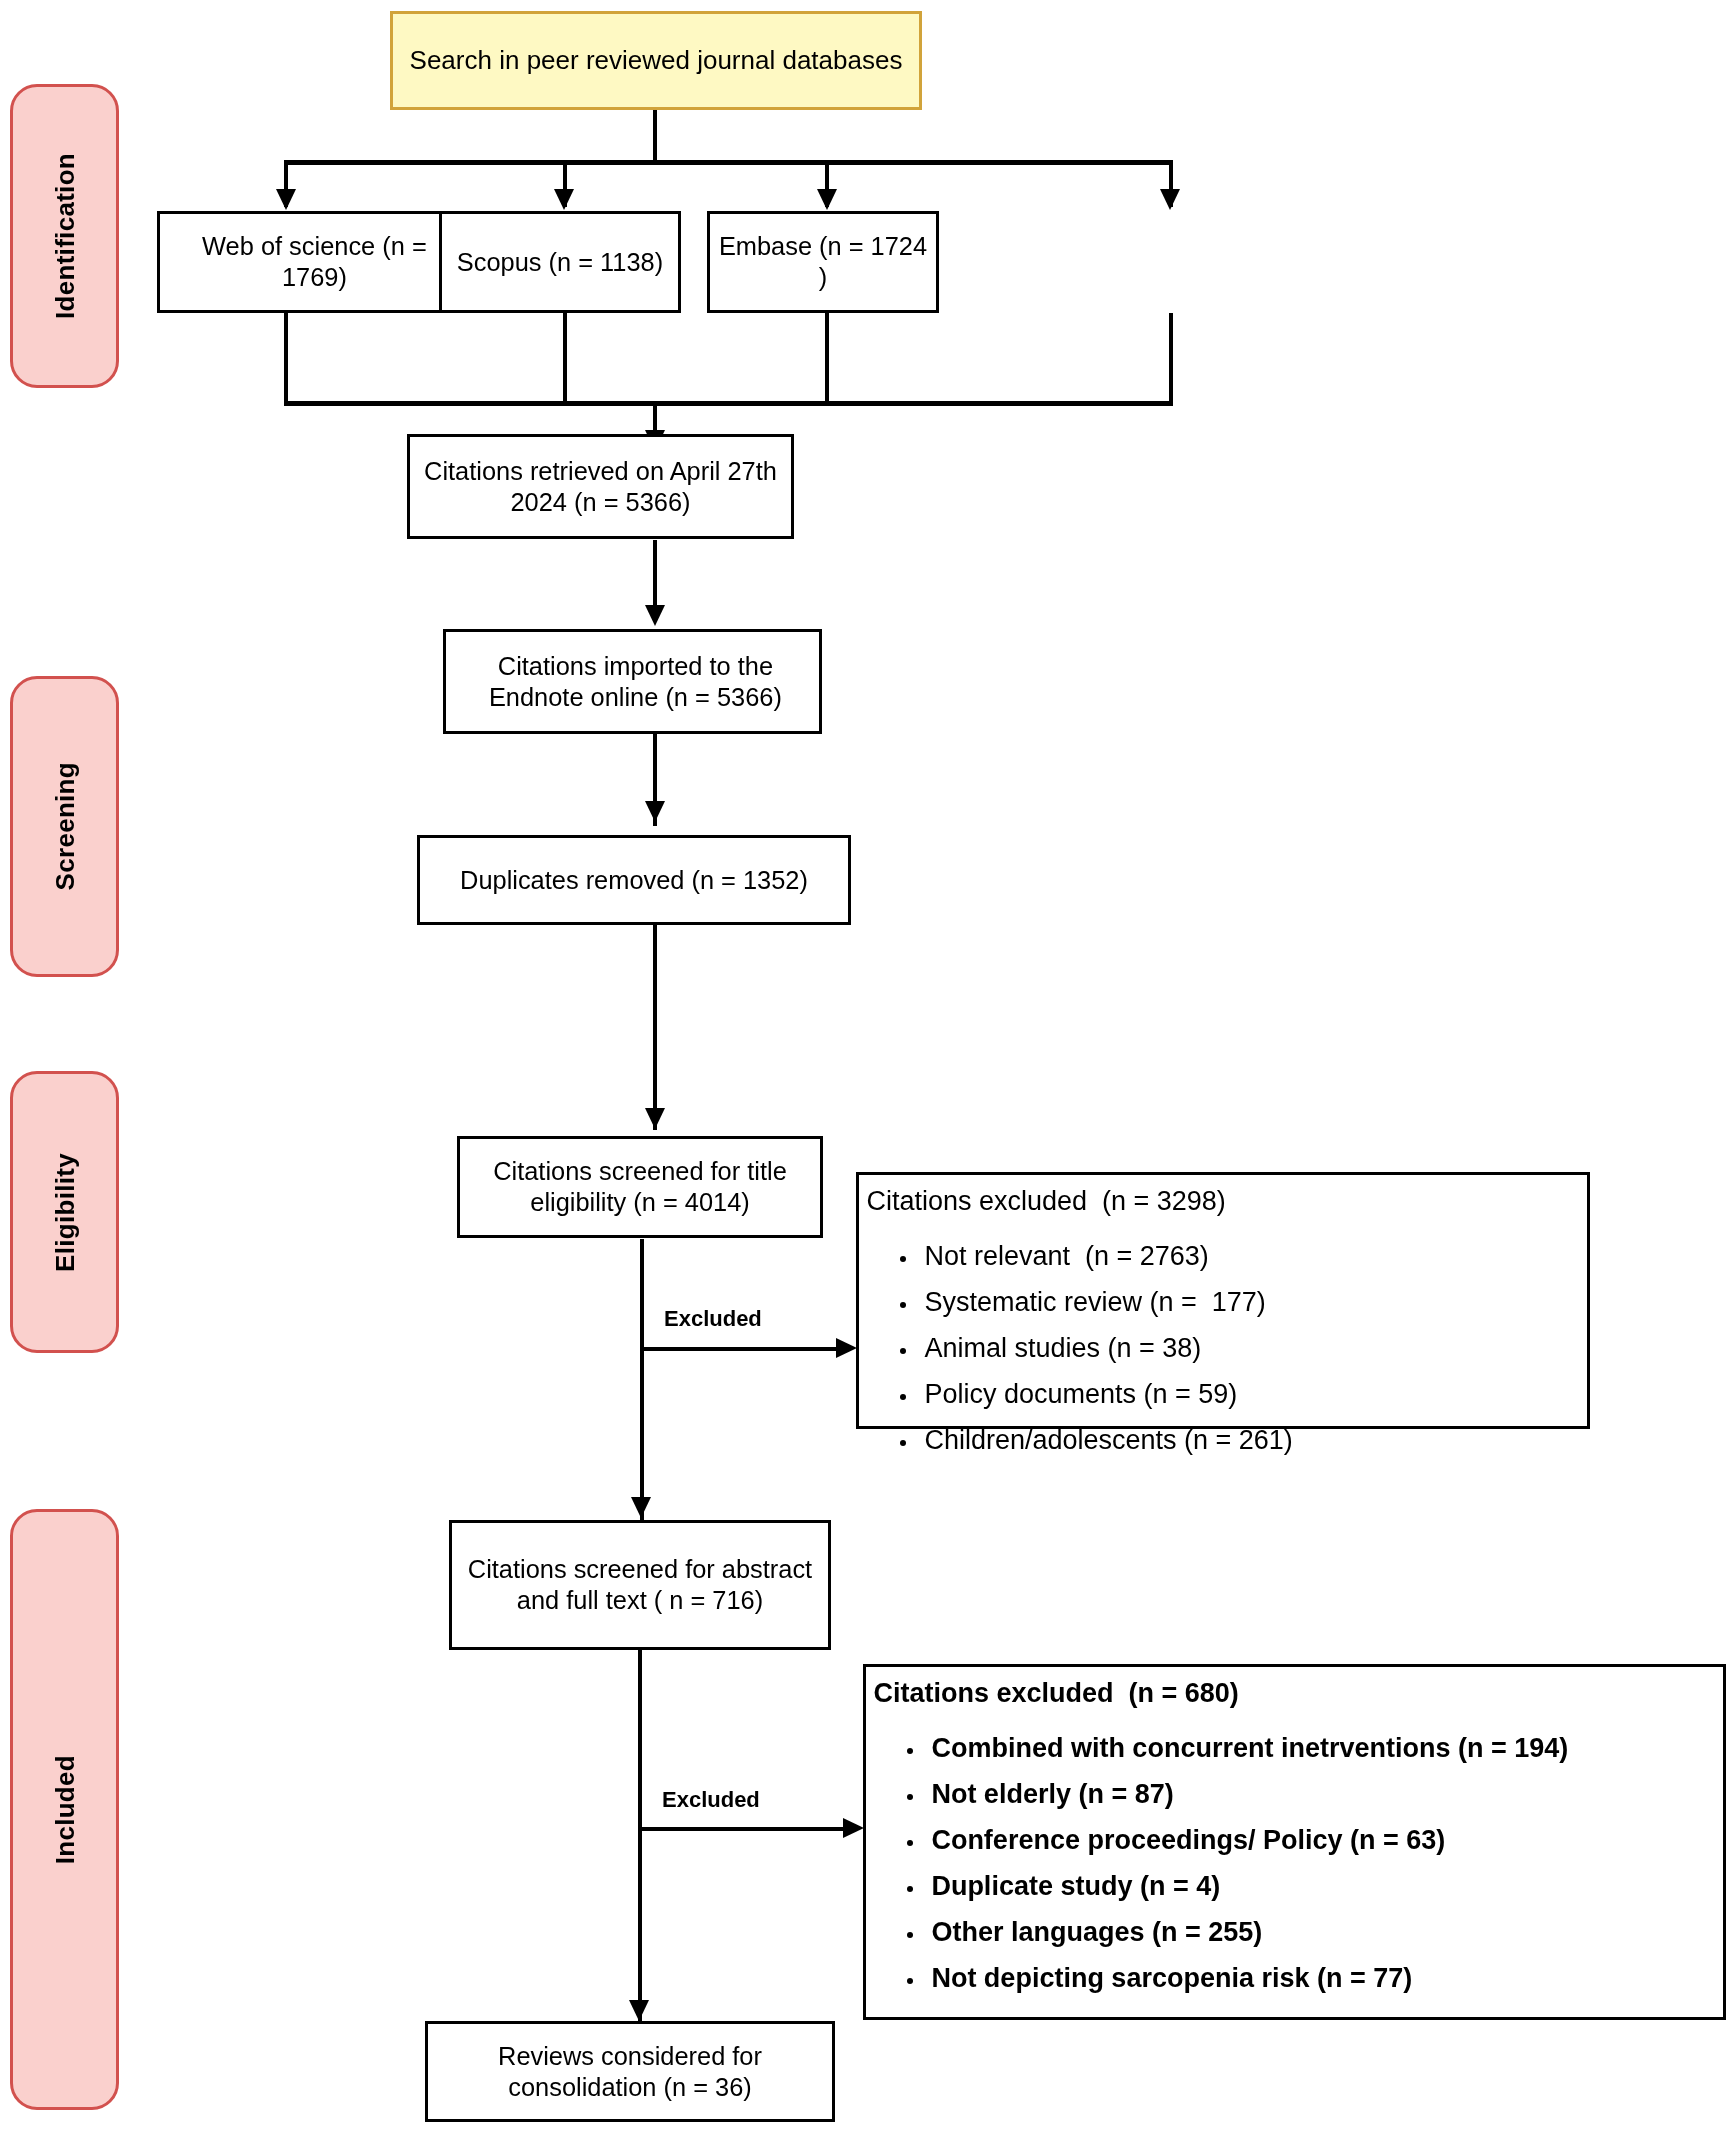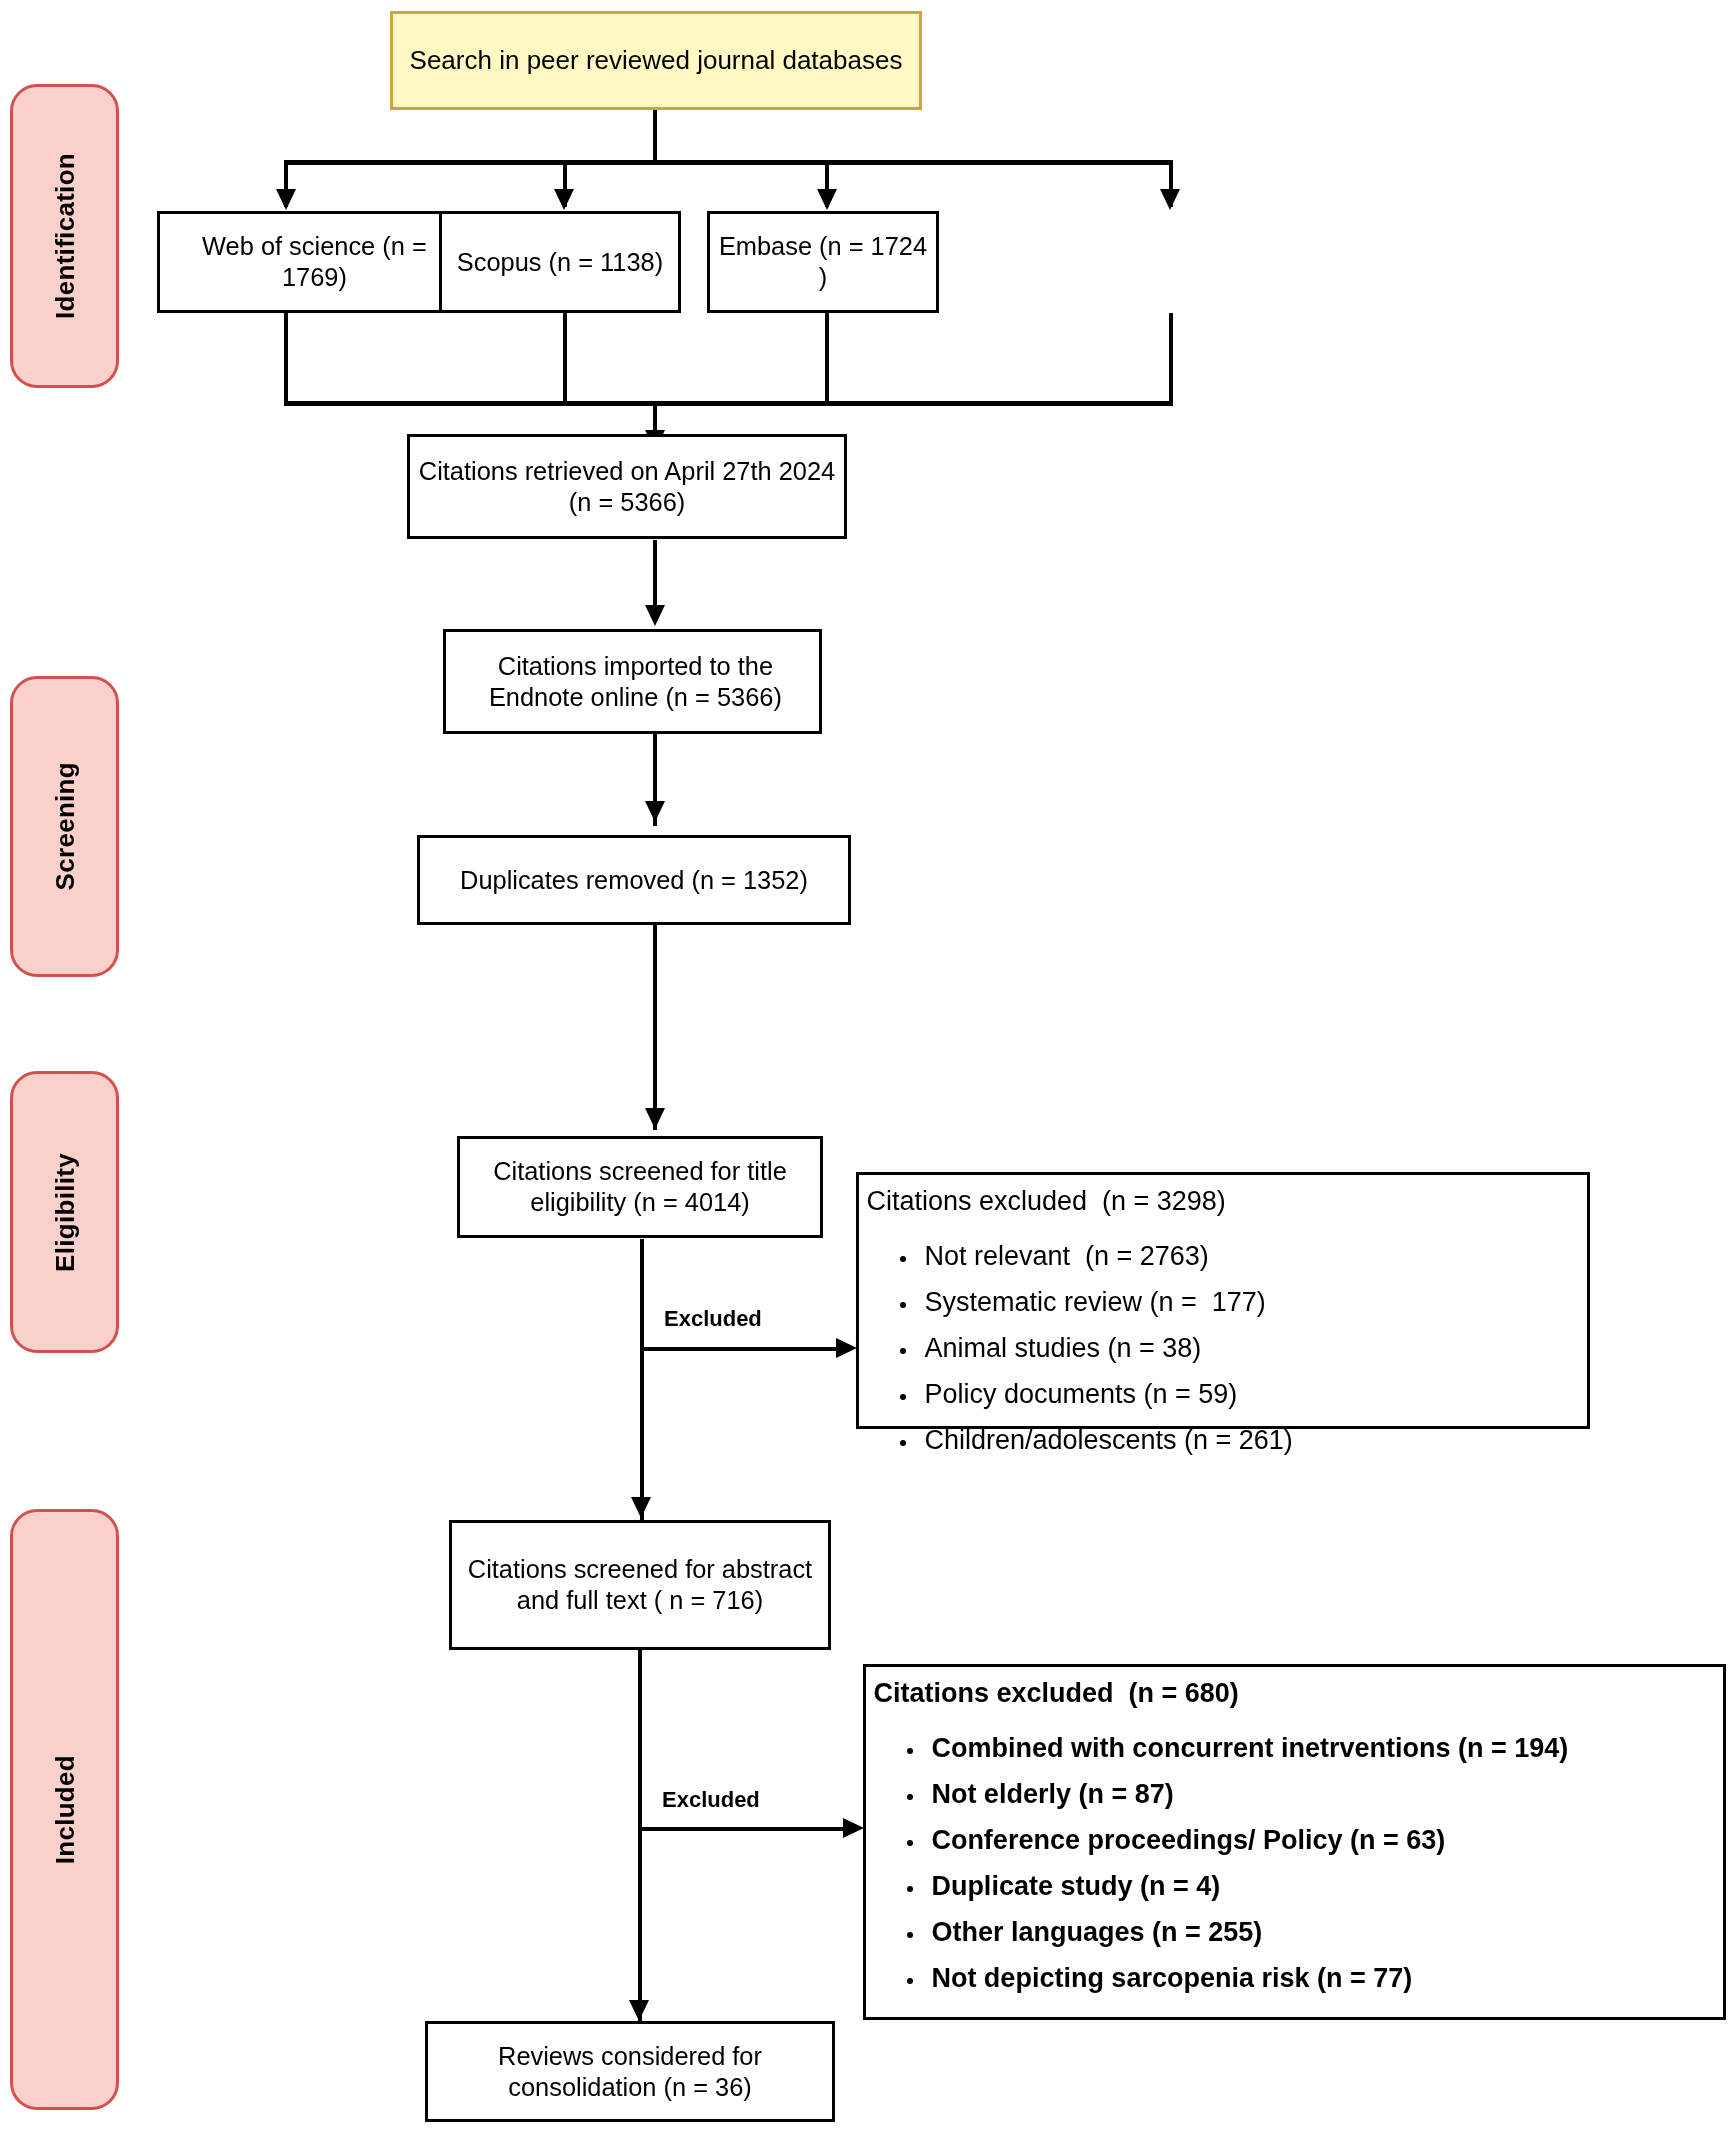--- a/index.html
+++ b/index.html
@@ -172,21 +172,21 @@
 
 
   <div class="vline" style="left:284px; top:313px; width:3.7px; height:91px;"></div>
   <div class="vline" style="left:563px; top:313px; width:3.7px; height:91px;"></div>
   <div class="vline" style="left:825px; top:313px; width:3.7px; height:91px;"></div>
   <div class="vline" style="left:1169px; top:313px; width:3.7px; height:91px;"></div>
   <div class="hline" style="left:284px; top:401px; width:889px; height:5px;"></div>
   <div class="vline" style="left:653px; top:401px; width:3.7px; height:48px;"></div>
   <div class="arrow-down" style="left:645px; top:430px;"></div>
 
-  <div class="node" style="left:407px; top:434px; width:440px; height:105px;">
+  <div class="node" style="left:407px; top:434px; width:387px; height:105px;">
     <span class="node-text">Citations retrieved on April 27th 2024 (n = 5366)</span>
   </div>
 
   <div class="vline" style="left:653px; top:540px; width:3.7px; height:81px;"></div>
   <div class="arrow-down" style="left:645px; top:605px;"></div>
 
   <div class="node" style="left:443px; top:629px; width:379px; height:105px;padding-left:12px;">
     <span class="node-text">Citations imported to the Endnote online (n = 5366)</span>
   </div>
 

